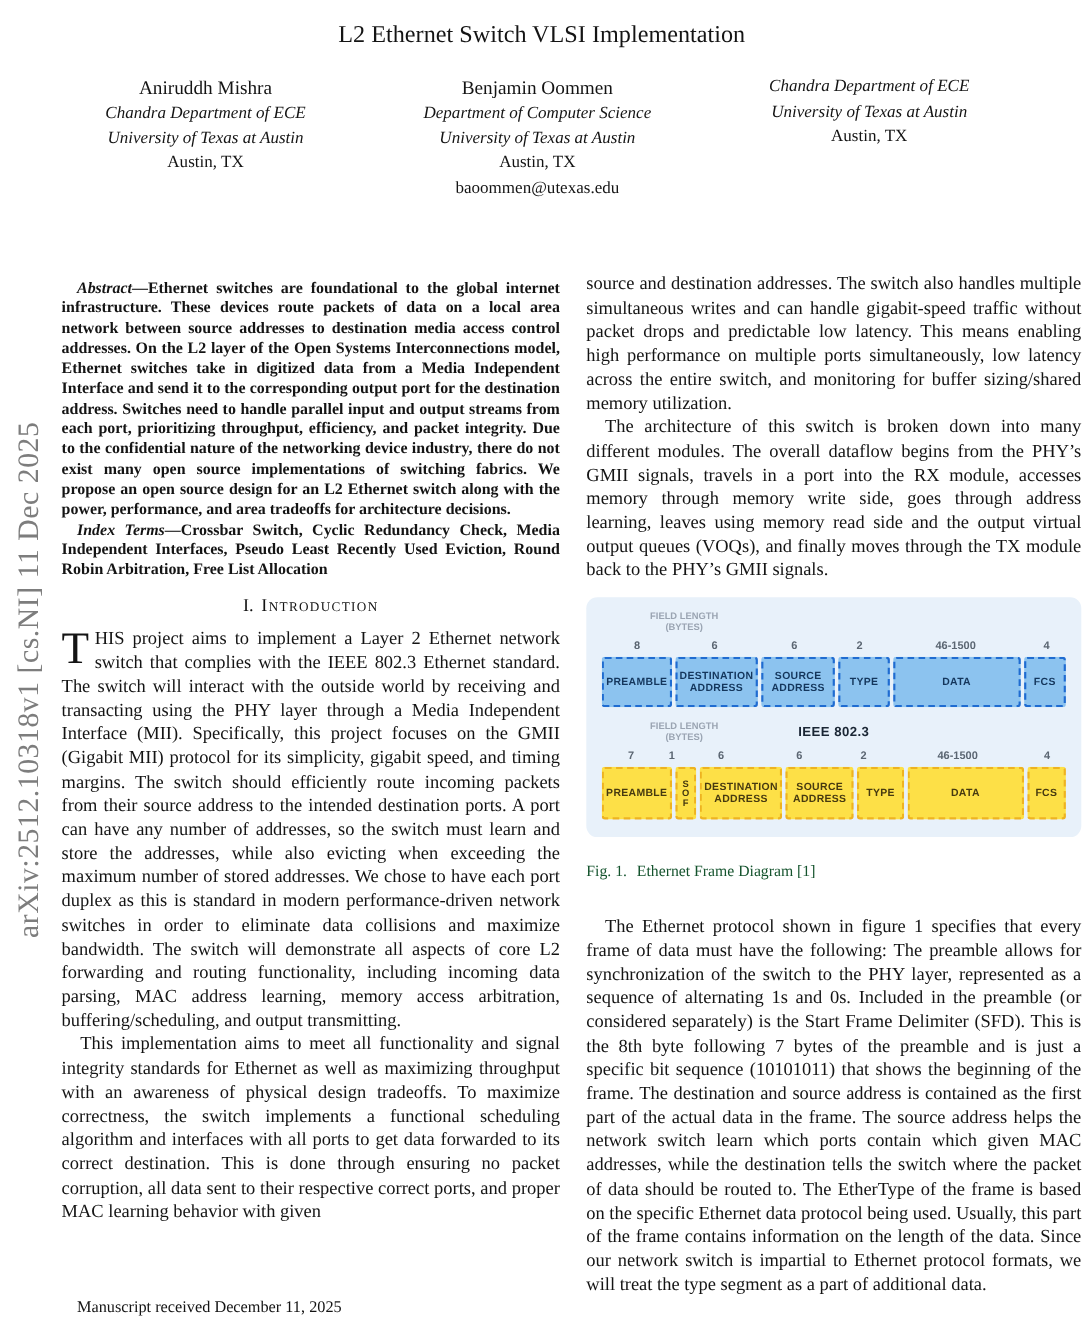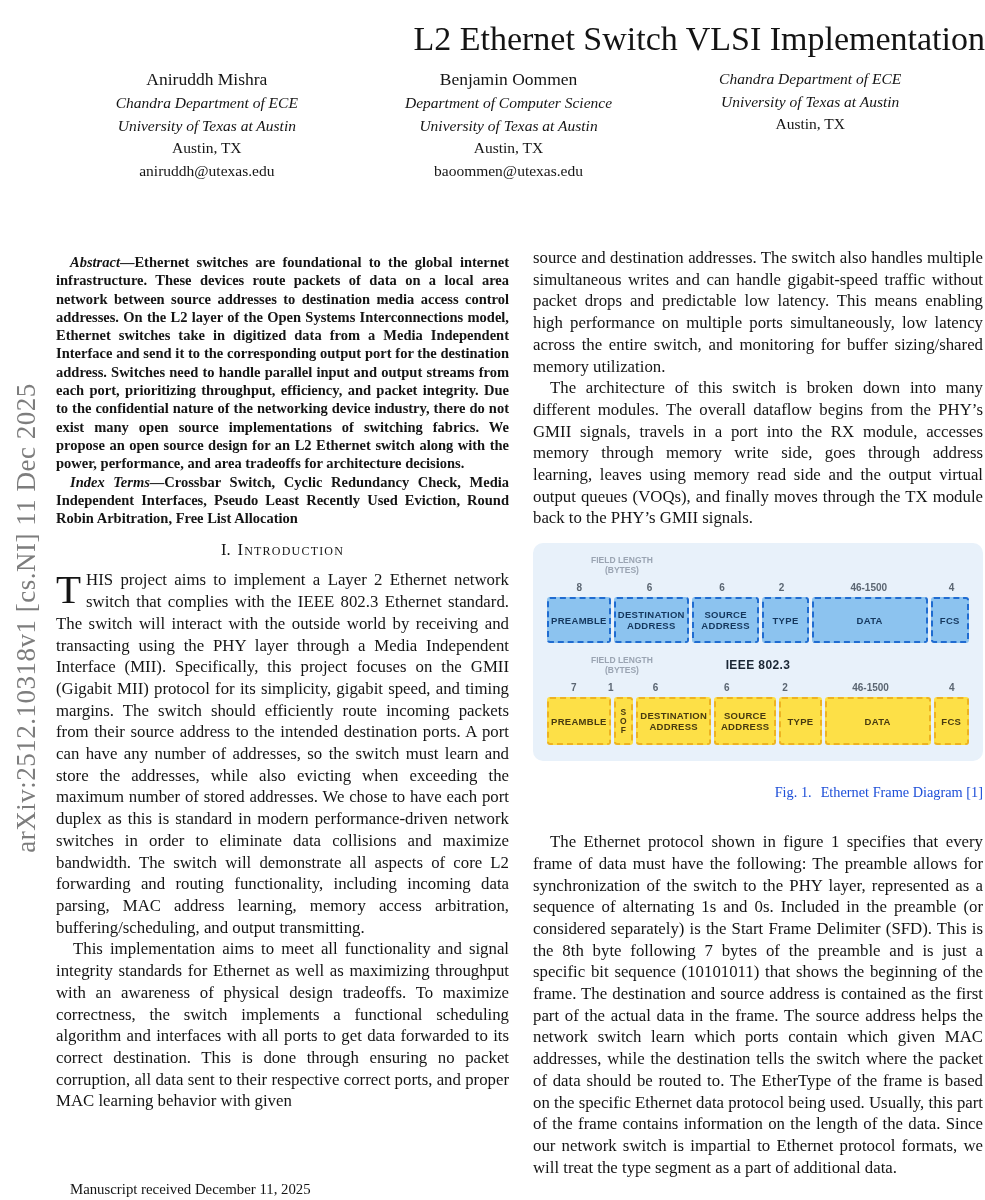--- a/index.html
+++ b/index.html
@@ -7,26 +7,26 @@
     position:relative;
     width:985px;height:1200px;
     background:#ffffff;
     overflow:hidden;
     font-family:"Liberation Serif", serif;
     color:#141414;
   }
   
   .title{
     position:absolute;top:-6px;left:0;right:0;
-    text-align:right;
-    font-size:34px;line-height:44px;
+    text-align:center;
+    font-size:22px;line-height:44px;
     font-weight:normal;
   }
   .authors{
-    position:absolute;top:68px;left:56px;width:905px;
+    position:absolute;top:68px;left:36px;width:905px;
     display:flex;
   }
   .author{flex:1;text-align:center;}
   .author .name{font-size:17.5px;line-height:22px;margin-bottom:2px;}
   .author .aff{font-style:italic;font-size:15.5px;line-height:22.5px;}
   .author .plain{font-size:15.5px;line-height:22.5px;}
   
   .watermark{
     position:absolute;top:618px;left:26px;
     transform:translate(-50%,-50%) rotate(-90deg);
@@ -120,24 +120,24 @@
     color:#473a10;
   }
   .seg-vert span{
     display:block;width:8px;
     word-break:break-all;
     line-height:1.05;
     font-size:8.5px;
     margin:0 auto;
   }
   .fig-caption{
-    text-align:right;
+    text-align:left;
     font-size:14.3px;line-height:18px;
     margin-top:22px;
-    color:#1d4ed8;
+    color:#14532d;
   }
   .fig-caption .cap-text{margin-left:9px;}
   .after-figure{margin-top:30px;}
   
   .footnote{
     position:absolute;left:70px;top:1181px;
     font-size:14.8px;
     text-align:center;
   }
 </style>
@@ -149,21 +149,20 @@
   <div class="watermark">arXiv:2512.10318v1  [cs.NI]  11 Dec 2025</div>
 
   <h1 class="title">L2 Ethernet Switch VLSI Implementation</h1>
 
   <div class="authors">
     <div class="author">
       <div class="name">Aniruddh Mishra</div>
       <div class="aff">Chandra Department of ECE</div>
       <div class="aff">University of Texas at Austin</div>
       <div class="plain">Austin, TX</div>
-      <div class="plain">aniruddh@utexas.edu</div>
     </div>
     <div class="author">
       <div class="name">Benjamin Oommen</div>
       <div class="aff">Department of Computer Science</div>
       <div class="aff">University of Texas at Austin</div>
       <div class="plain">Austin, TX</div>
       <div class="plain">baoommen@utexas.edu</div>
     </div>
     <div class="author">
       <div class="aff">Chandra Department of ECE</div>

